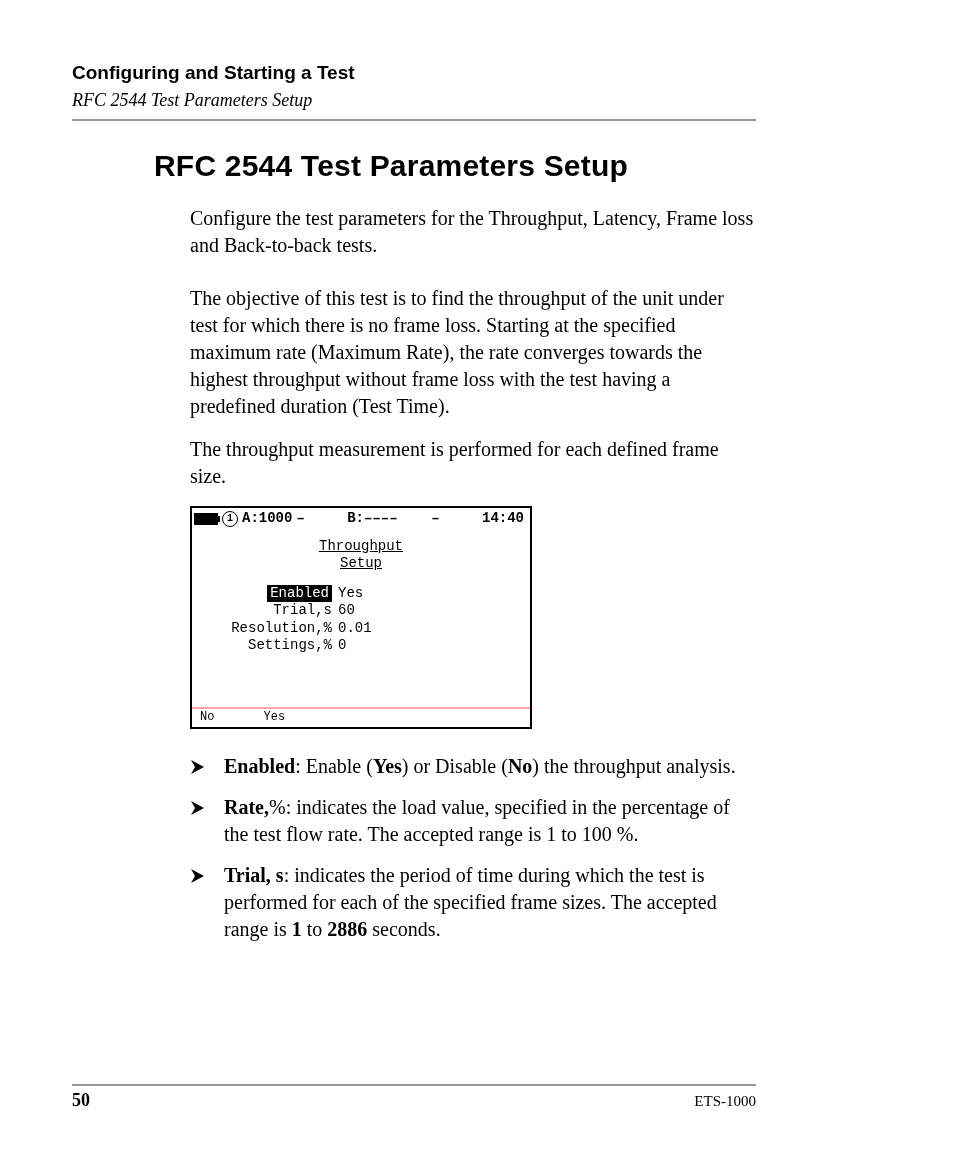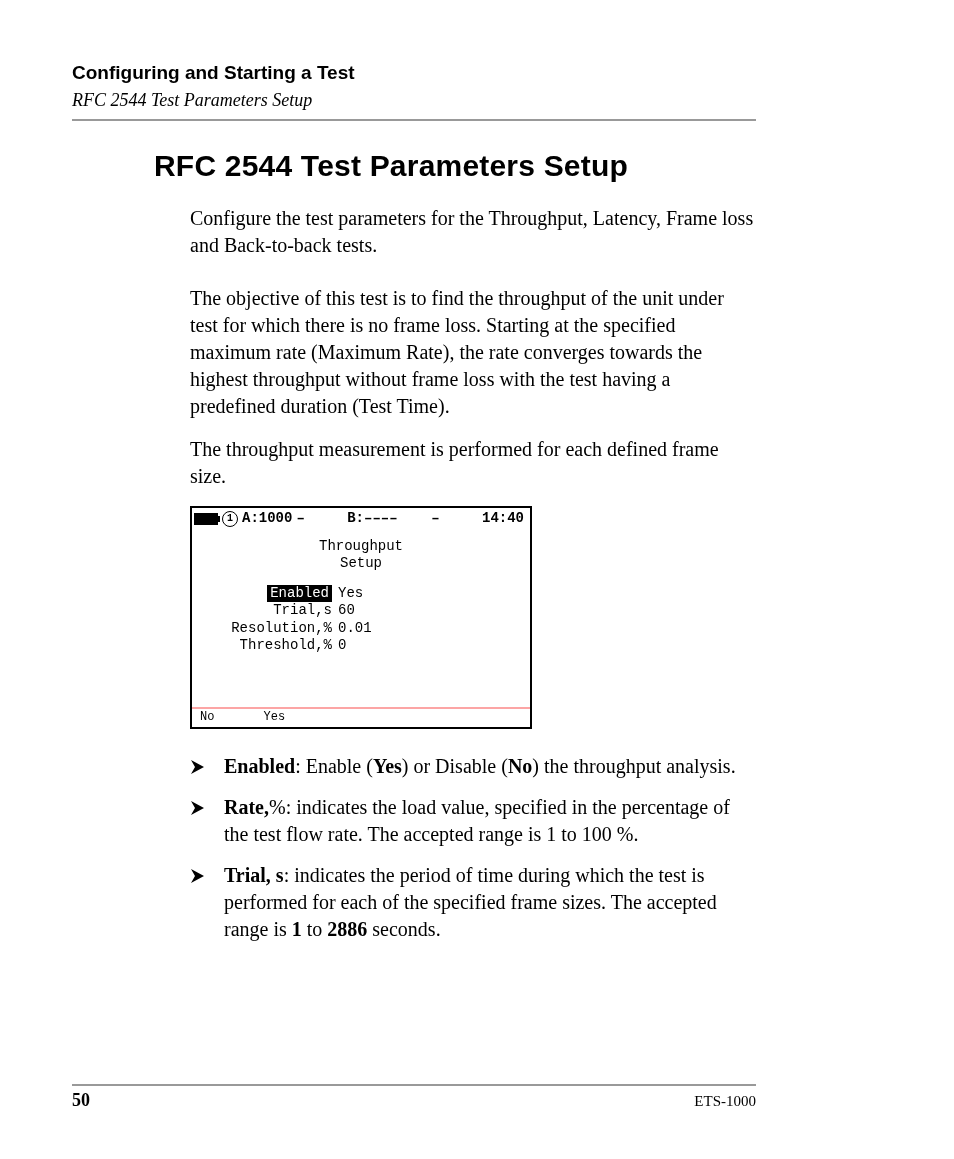--- a/index.html
+++ b/index.html
@@ -107,20 +107,21 @@
     align-items: center;
     justify-content: center;
     font-size: 10px;
     font-weight: bold;
   }
   .device-title {
     text-align: center;
     padding: 8px 0 2px 0;
     font-weight: normal;
     white-space: pre;
+    text-decoration: underline;
   }
   .device-params {
     padding: 10px 8px 52px 8px;
   }
   .param-row {
     display: grid;
     grid-template-columns: 132px 48px 22px;
     column-gap: 6px;
   }
   .param-label.right { text-align: right; }
@@ -230,21 +231,21 @@
           <span class="param-label right">Trial,s</span>
           <span class="param-val">60</span>
           <span class="param-val"></span>
         </div>
         <div class="param-row">
           <span class="param-label right">Resolution,%</span>
           <span class="param-val">0.01</span>
           <span class="param-val"></span>
         </div>
         <div class="param-row">
-          <span class="param-label right">Threshold,%</span>
+          <span class="param-label right">Settings,%</span>
           <span class="param-val">0</span>
           <span class="param-val"></span>
         </div>
       </div>
       <div class="device-footer">
         <span>No</span>
         <span>Yes</span>
       </div>
     </div>
   </div>

